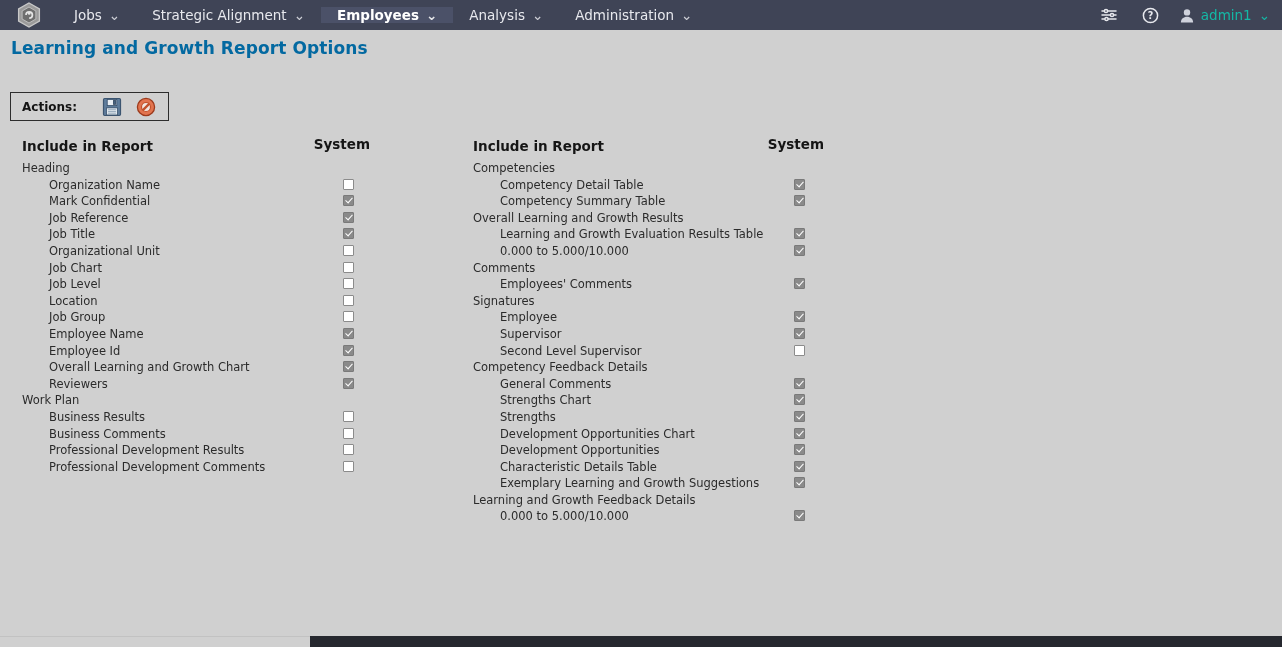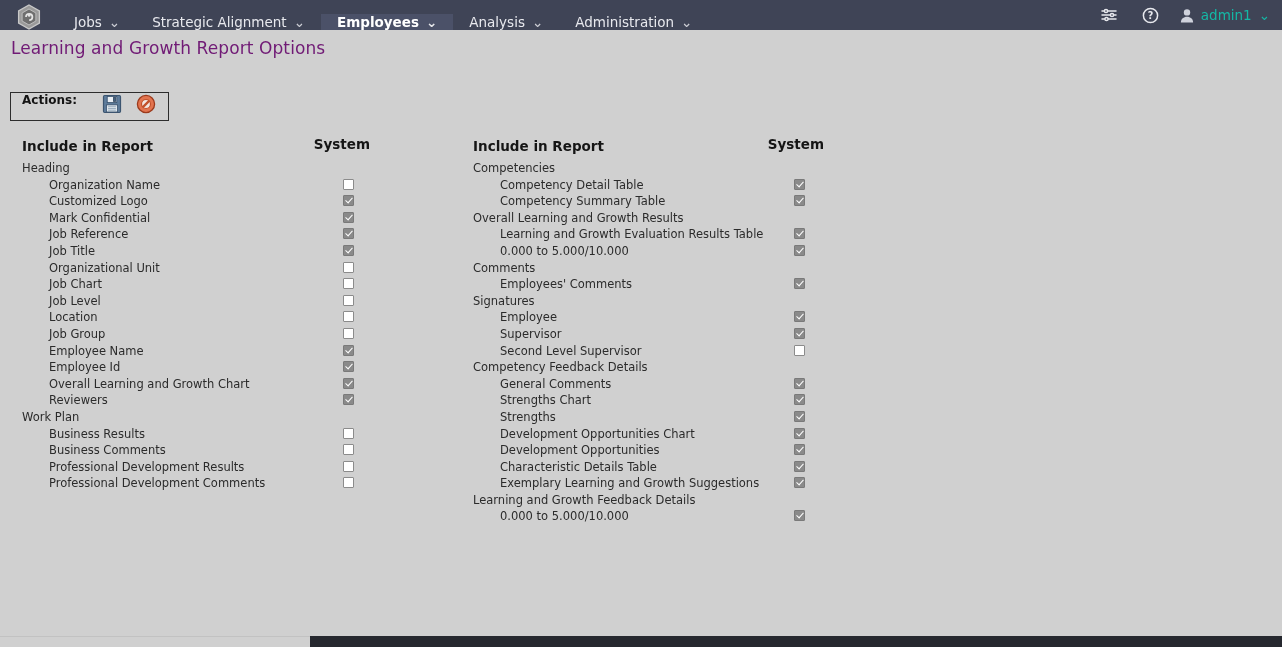--- a/index.html
+++ b/index.html
@@ -10,21 +10,21 @@
     overflow: hidden;
     background: #d0d0d0;
     font-family: "DejaVu Sans", sans-serif;
   }
 
   
   #topnav {
     height: 30px;
     background: #3f4456;
     display: flex;
-    align-items: flex-end;
+    align-items: center;
     position: relative;
     user-select: none;
   }
   #logo-wrap {
     width: 58px;
     display: flex; align-items: center; justify-content: center;
   }
   .hexlogo { display:block; }
 
   .nav-items { display: flex; align-items: stretch; }
@@ -64,34 +64,34 @@
   #page {
     position: relative;
     height: 617px;
     background: #d0d0d0;
   }
 
   #page-title {
     position: absolute;
     left: 11px; top: 8px;
     font-size: 17px;
-    font-weight: normal;
-    color: #701a75;
+    font-weight: bold;
+    color: #0369a1;
     letter-spacing: .1px;
   }
 
   
   #actions-bar {
     position: absolute;
     left: 10px; top: 62px;
     height: 29px;
     border: 1px solid #2d2d2d;
     background: #d0d0d0;
-    display: flex; align-items: flex-start;
-    padding: 0 11px;
+    display: flex; align-items: center;
+    padding: 8px 11px;
     gap: 12px;
   }
   #actions-label {
     font-size: 12px; font-weight: bold; color: #141414;
     padding-right: 12px;
   }
   .act-btn {
     width: 22px; height: 22px;
     display: flex; align-items: center; justify-content: center;
     cursor: pointer;
@@ -280,23 +280,20 @@
   <div class="col" id="col-left">
     <div class="col-head">
       <span class="h-include">Include in Report</span>
       <span class="h-system">System</span>
     </div>
     <div class="rows" id="rows-left">
         <div class="row group"><span class="label">Heading</span></div>
         <div class="row item"><span class="label">Organization Name</span><span class="cbox">
             <span class="cb"></span>
           </span></div>
-        <div class="row item"><span class="label">Customized Logo</span><span class="cbox">
-            <span class="cb checked"></span>
-          </span></div>
         <div class="row item"><span class="label">Mark Confidential</span><span class="cbox">
             <span class="cb checked"></span>
           </span></div>
         <div class="row item"><span class="label">Job Reference</span><span class="cbox">
             <span class="cb checked"></span>
           </span></div>
         <div class="row item"><span class="label">Job Title</span><span class="cbox">
             <span class="cb checked"></span>
           </span></div>
         <div class="row item"><span class="label">Organizational Unit</span><span class="cbox">

